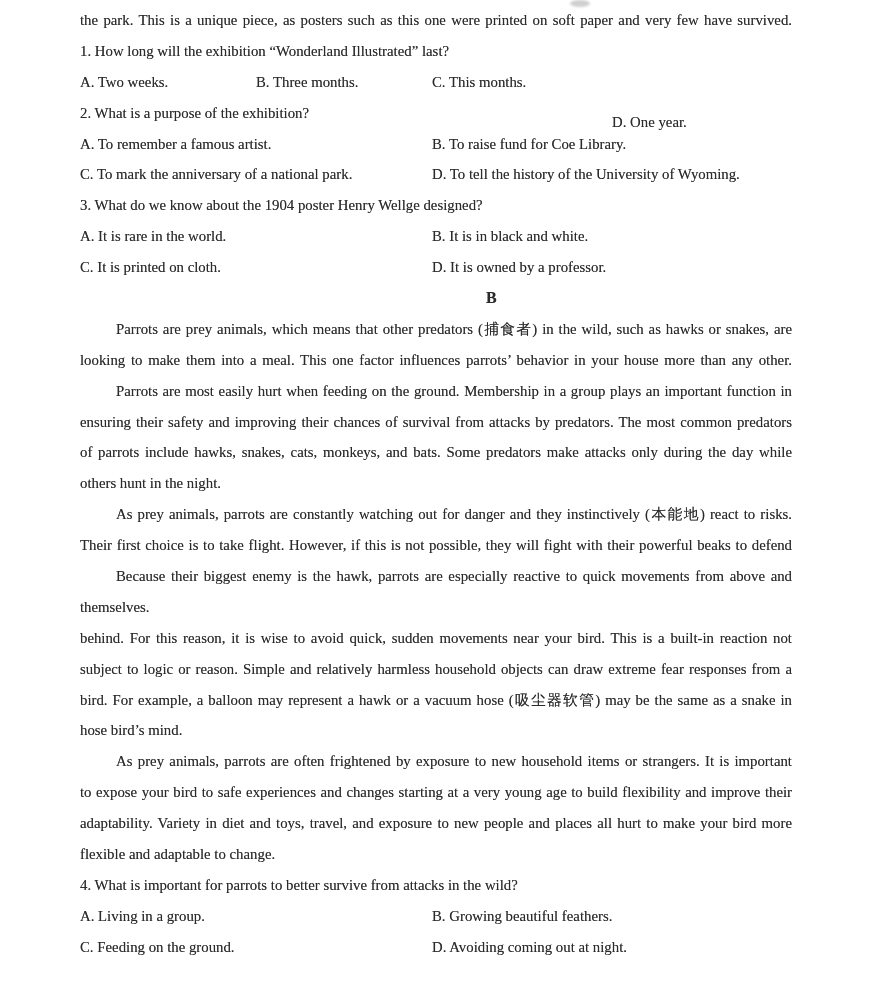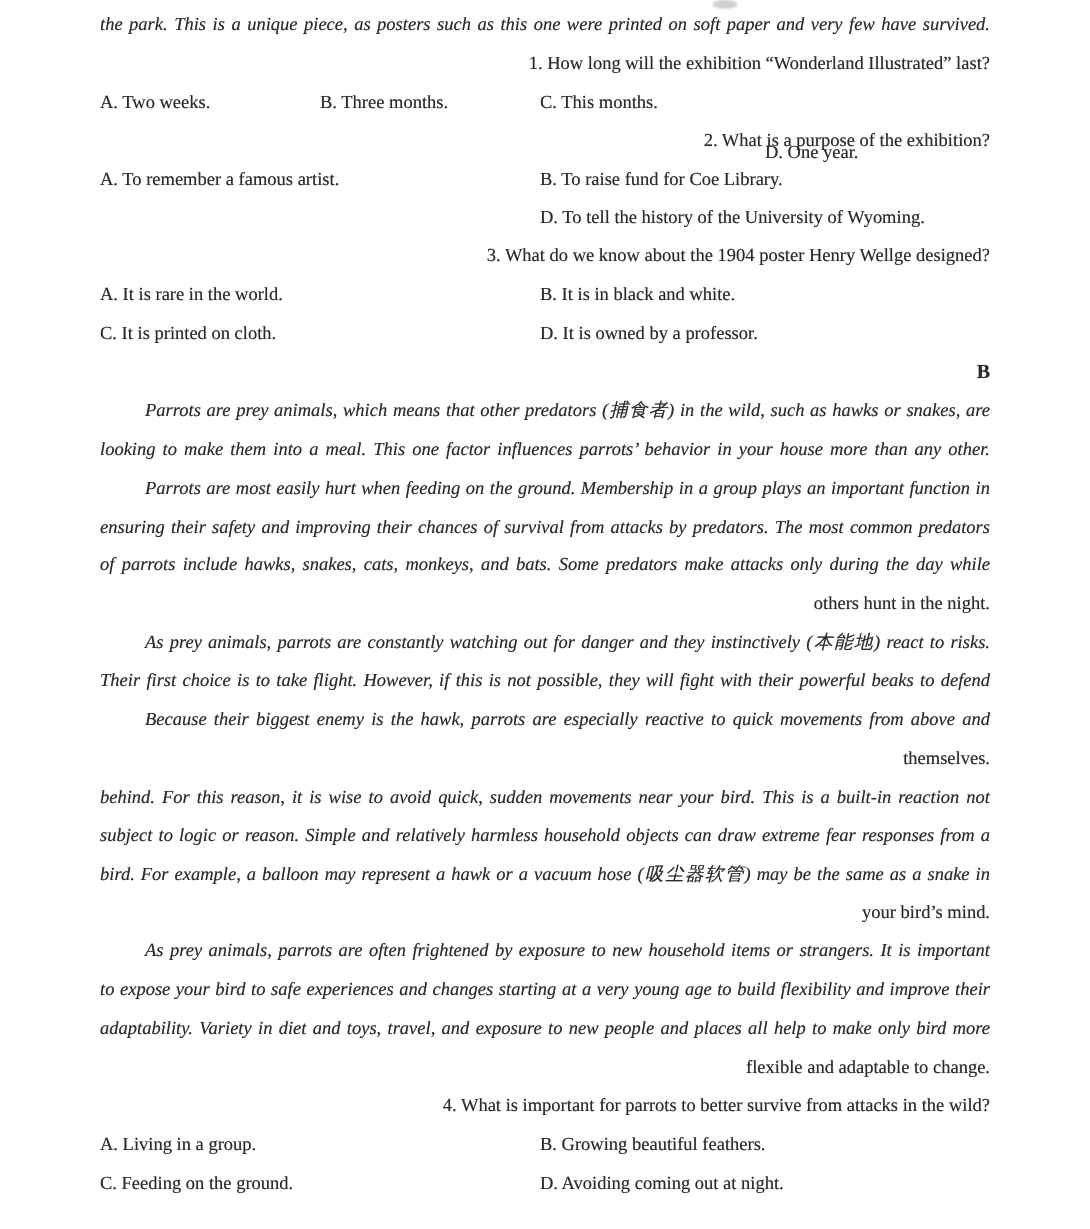--- a/index.html
+++ b/index.html
@@ -21,27 +21,25 @@
     position: absolute;
     left: 80px;
     top: 5px;
     width: 712px;
   }
   .line {
     position: relative;
     height: 30.9px;
     line-height: 30.9px;
     white-space: nowrap;
-    text-align: right;
   }
   .j {
     text-align: justify;
     text-align-last: justify;
     white-space: normal;
-    font-style: italic;
   }
   .ind { padding-left: 36px; }
   .sec {
     font-weight: bold;
     font-size: 16px;
     padding-left: 406px;
   }
   .opt {
     position: absolute;
     top: 0;
@@ -78,20 +76,21 @@
     <span class="opt c2">C. This months.</span>
     <span class="opt c3">D. One year.</span>
   </div>
 
   <div class="line">2. What is a purpose of the exhibition?</div>
   <div class="line">
     <span class="opt c0">A. To remember a famous artist.</span>
     <span class="opt c2">B. To raise fund for Coe Library.</span>
   </div>
   <div class="line">
+    <span class="opt c0">C. To mark the anniversary of a national park.</span>
     <span class="opt c2">D. To tell the history of the University of Wyoming.</span>
   </div>
 
   <div class="line">3. What do we know about the 1904 poster Henry Wellge designed?</div>
   <div class="line">
     <span class="opt c0">A. It is rare in the world.</span>
     <span class="opt c2">B. It is in black and white.</span>
   </div>
   <div class="line">
     <span class="opt c0">C. It is printed on cloth.</span>
@@ -109,25 +108,25 @@
   <div class="line">others hunt in the night.</div>
 
   <div class="line j ind">As prey animals, parrots are constantly watching out for danger and they instinctively (本能地) react to risks.</div>
   <div class="line j">Their first choice is to take flight. However, if this is not possible, they will fight with their powerful beaks to defend</div>
   <div class="line j ind">Because their biggest enemy is the hawk, parrots are especially reactive to quick movements from above and</div>
 
   <div class="line">themselves.</div>
   <div class="line j">behind. For this reason, it is wise to avoid quick, sudden movements near your bird. This is a built-in reaction not</div>
   <div class="line j">subject to logic or reason. Simple and relatively harmless household objects can draw extreme fear responses from a</div>
   <div class="line j">bird. For example, a balloon may represent a hawk or a vacuum hose (吸尘器软管) may be the same as a snake in</div>
-  <div class="line">your bird’s mind.</div>
+  <div class="line">hose bird’s mind.</div>
 
   <div class="line j ind">As prey animals, parrots are often frightened by exposure to new household items or strangers. It is important</div>
   <div class="line j">to expose your bird to safe experiences and changes starting at a very young age to build flexibility and improve their</div>
-  <div class="line j">adaptability. Variety in diet and toys, travel, and exposure to new people and places all help to make only bird more</div>
+  <div class="line j">adaptability. Variety in diet and toys, travel, and exposure to new people and places all hurt to make your bird more</div>
   <div class="line">flexible and adaptable to change.</div>
 
   <div class="line">4. What is important for parrots to better survive from attacks in the wild?</div>
   <div class="line">
     <span class="opt c0">A. Living in a group.</span>
     <span class="opt c2">B. Growing beautiful feathers.</span>
   </div>
   <div class="line">
     <span class="opt c0">C. Feeding on the ground.</span>
     <span class="opt c2">D. Avoiding coming out at night.</span>

